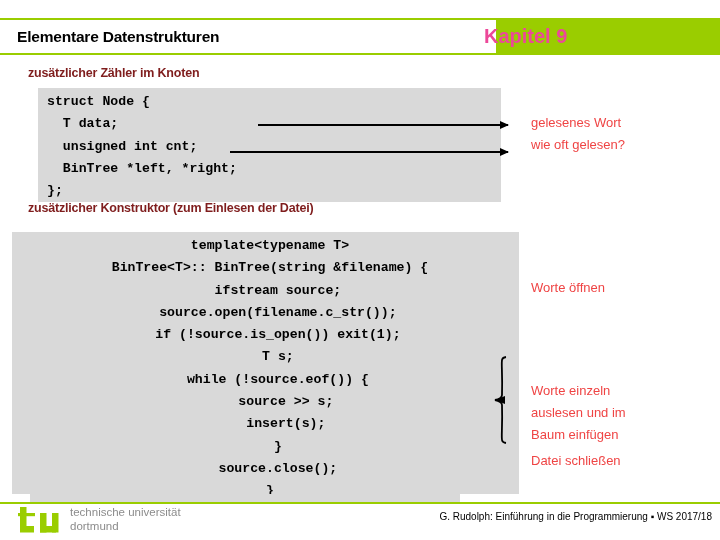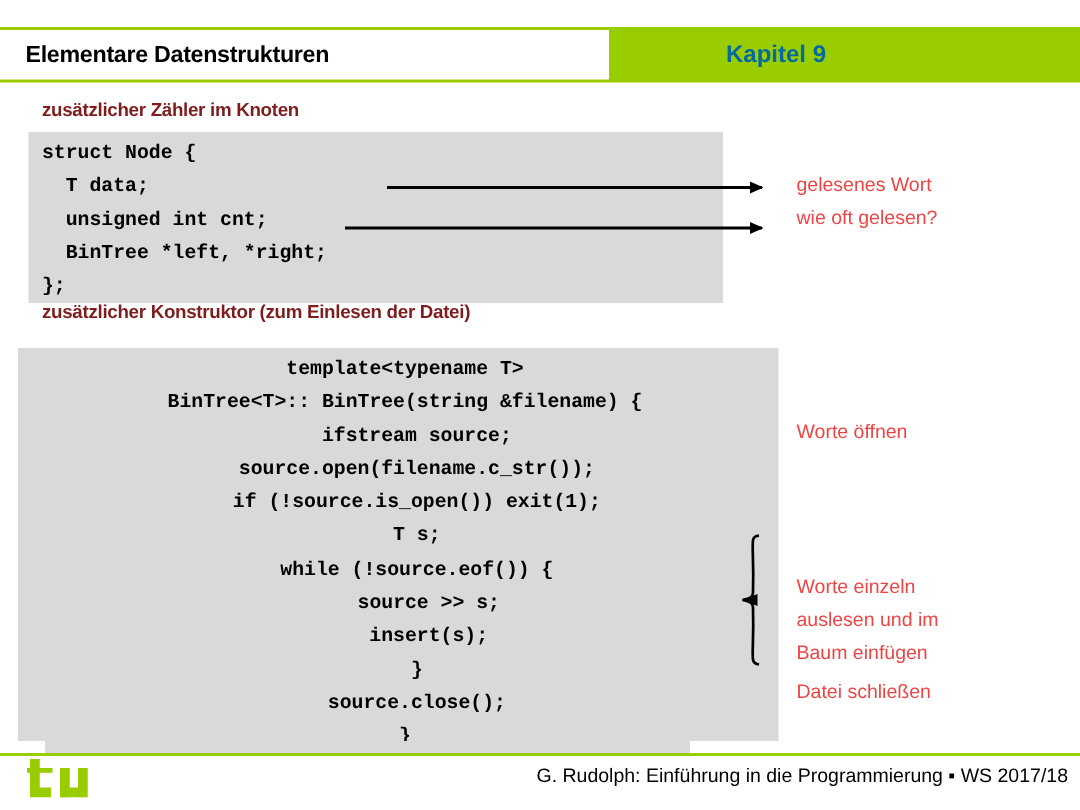--- a/index.html
+++ b/index.html
@@ -29,44 +29,44 @@
     left: 0;
     top: 18px;
     width: 720px;
     height: 2px;
     background: #9ACD00;
   }
   .title-box {
     position: absolute;
     left: 0;
     top: 20px;
-    width: 406px;
+    width: 496px;
     height: 33px;
     background: #ffffff;
     display: flex;
     align-items: center;
   }
   .title-text {
     font-size: 15.5px;
     font-weight: bold;
     color: #000000;
     padding-left: 17px;
     letter-spacing: -0.2px;
     white-space: nowrap;
   }
   .chapter-text {
     position: absolute;
     left: 484px;
     top: 20px;
     height: 33px;
     display: flex;
     align-items: center;
-    font-size: 16px;
-    font-weight: bold;
-    color: #0369a1;
+    font-size: 20px;
+    font-weight: bold;
+    color: #ec4899;
     white-space: nowrap;
   }
 
   
   .section-heading {
     position: absolute;
     font-size: 12.5px;
     font-weight: bold;
     color: #7f1d1d;
     white-space: nowrap;
@@ -81,21 +81,21 @@
     background: #D9D9D9;
     font-family: "Liberation Mono", "DejaVu Sans Mono", monospace;
     font-size: 13.2px;
     font-weight: bold;
     color: #000000;
     line-height: 22.3px;
     white-space: pre;
     box-sizing: border-box;
   }
   #code-block-1 {
-    left: 19px;
+    left: 38px;
     top: 88px;
     width: 463px;
     height: 114px;
     padding: 3px 0 0 9px;
   }
   #code-block-2 {
     left: 12px;
     top: 232px;
     width: 507px;
     height: 262px;
@@ -179,21 +179,21 @@
     font-size: 11.5px;
     line-height: 13.5px;
     color: #8C8C8C;
     white-space: pre-line;
   }
   .footer-credit {
     position: absolute;
     right: 8px;
     top: 509px;
     text-align: right;
-    font-size: 13px;
+    font-size: 10px;
     line-height: 15px;
     color: #000000;
     white-space: nowrap;
   }
   .page-number {
     position: absolute;
     right: 8px;
     top: 540px;
     text-align: right;
     font-size: 10.8px;
@@ -253,16 +253,17 @@
 
 <div class="logo">
   <svg class="logo-mark" viewBox="0 0 46 26">
     <rect x="2" y="0" width="6.5" height="21" fill="#9ACD00"></rect>
     <rect x="2" y="19" width="14" height="6.5" fill="#9ACD00"></rect>
     <rect x="0" y="6" width="17" height="3.2" fill="#9ACD00"></rect>
     <rect x="22" y="6" width="6.5" height="19.5" fill="#9ACD00"></rect>
     <rect x="22" y="19" width="16" height="6.5" fill="#9ACD00"></rect>
     <rect x="34" y="6" width="6.5" height="19.5" fill="#9ACD00"></rect>
   </svg>
+  <div class="logo-text"><span>technische universität</span><br><span>dortmund</span></div>
 </div>
 
 <div class="footer-credit">G. Rudolph: Einführung in die Programmierung ▪ WS 2017/18</div>
 <div class="page-number">79</div>
 
 </body></html>

